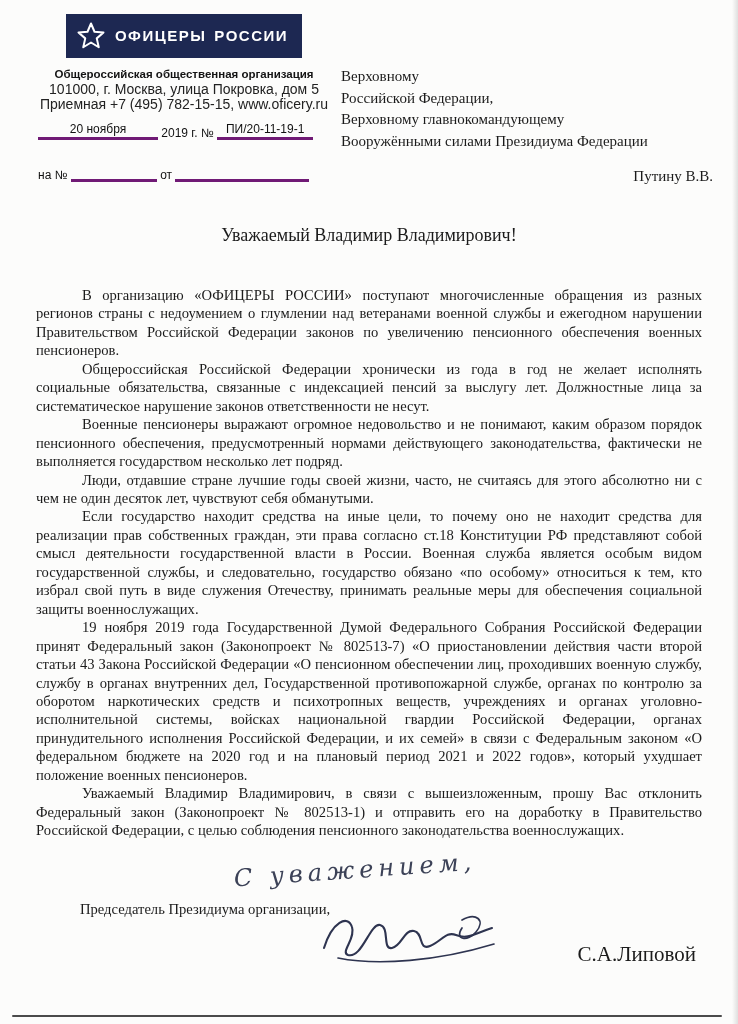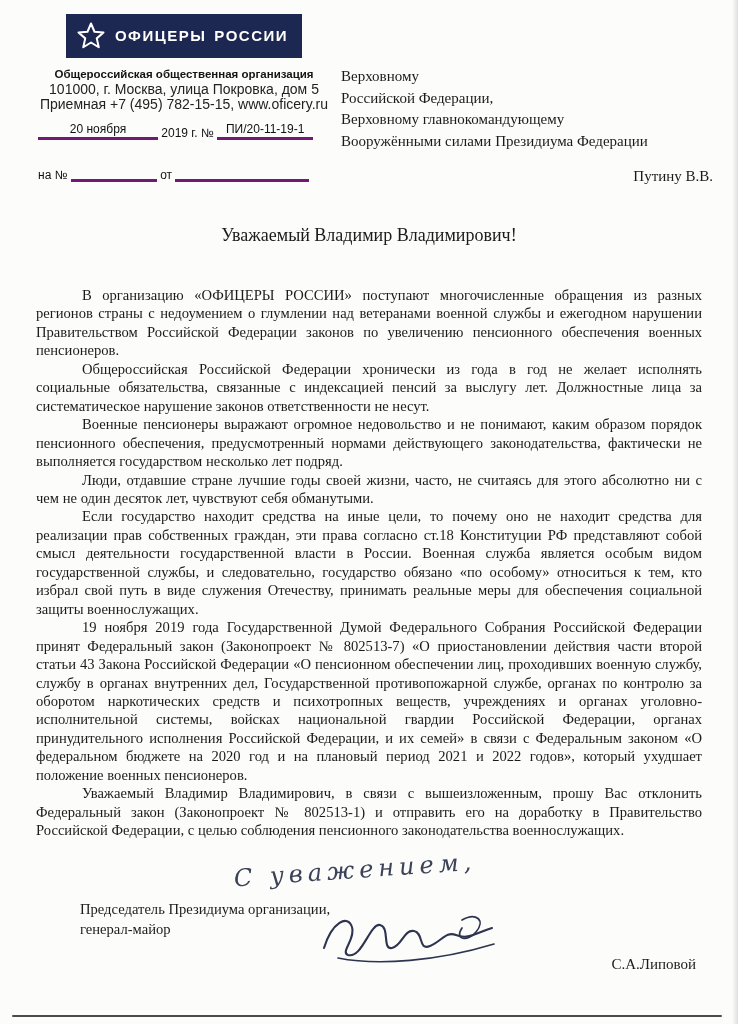--- a/index.html
+++ b/index.html
@@ -49,21 +49,21 @@
   
   .closing-hand { position:absolute; top:856px; left:190px; width:330px;
     text-align:center; font-size:24px; font-style:italic; letter-spacing:5px;
     color:#3c4257; transform:rotate(-4deg);
     font-family:"DejaVu Serif", serif; }
 
   
   .sign-block { position:absolute; left:36px; top:900px; width:666px; height:78px; }
   .sign-left { position:absolute; left:0; top:0; font-size:14.6px; line-height:19.6px;margin-left:44px; }
   .signature-svg { position:absolute; left:280px; top:6px; }
-  .sign-name { position:absolute; right:6px; top:56px; font-size:15px; }
+  .sign-name { position:absolute; right:6px; top:42px; font-size:21px; }
 </style>
 </head>
 <body>
 
 <div class="page">
 
   <div class="edge-right"></div>
   <div class="scan-line"></div>
 
   <header class="letterhead">
@@ -116,21 +116,20 @@
     <p>Если государство находит средства на иные цели, то почему оно не находит средства для реализации прав собственных граждан, эти права согласно ст.18 Конституции РФ представляют собой смысл деятельности государственной власти в России. Военная служба является особым видом государственной службы, и следовательно, государство обязано «по особому» относиться к тем, кто избрал свой путь в виде служения Отечеству, принимать реальные меры для обеспечения социальной защиты военнослужащих.</p>
     <p>19 ноября 2019 года Государственной Думой Федерального Собрания Российской Федерации принят Федеральный закон (Законопроект № 802513-7) «О приостановлении действия части второй статьи 43 Закона Российской Федерации «О пенсионном обеспечении лиц, проходивших военную службу, службу в органах внутренних дел, Государственной противопожарной службе, органах по контролю за оборотом наркотических средств и психотропных веществ, учреждениях и органах уголовно-исполнительной системы, войсках национальной гвардии Российской Федерации, органах принудительного исполнения Российской Федерации, и их семей» в связи с Федеральным законом «О федеральном бюджете на 2020 год и на плановый период 2021 и 2022 годов», который ухудшает положение военных пенсионеров.</p>
     <p>Уважаемый Владимир Владимирович, в связи с вышеизложенным, прошу Вас отклонить Федеральный закон (Законопроект № 802513-1) и отправить его на доработку в Правительство Российской Федерации, с целью соблюдения пенсионного законодательства военнослужащих.</p>
   </section>
 
   <div class="closing-hand">С уважением,</div>
 
   <section class="sign-block">
     <div class="sign-left">
       <div>Председатель Президиума организации,</div>
-      <div>генерал-майор</div>
     </div>
     <svg class="signature-svg" width="190" height="62" viewBox="0 0 190 62">
       <path d="M8 42 C16 16, 32 8, 36 21 C40 33, 24 46, 32 49 C46 53, 54 17, 64 19 C74 21, 66 44, 76 42 C86 40, 88 23, 98 25 C108 27, 102 45, 114 40 C126 35, 130 25, 140 29 C152 34, 160 27, 176 22" fill="none" stroke="#2e3450" stroke-width="2.1" stroke-linecap="round"></path>
       <path d="M22 52 C62 60, 122 55, 178 38" fill="none" stroke="#2e3450" stroke-width="1.7" stroke-linecap="round"></path>
       <path d="M146 14 C160 6, 170 14, 160 26 C152 36, 138 34, 146 22" fill="none" stroke="#2e3450" stroke-width="1.7" stroke-linecap="round"></path>
     </svg>
     <div class="sign-name">С.А.Липовой</div>
   </section>
 
 </div>

